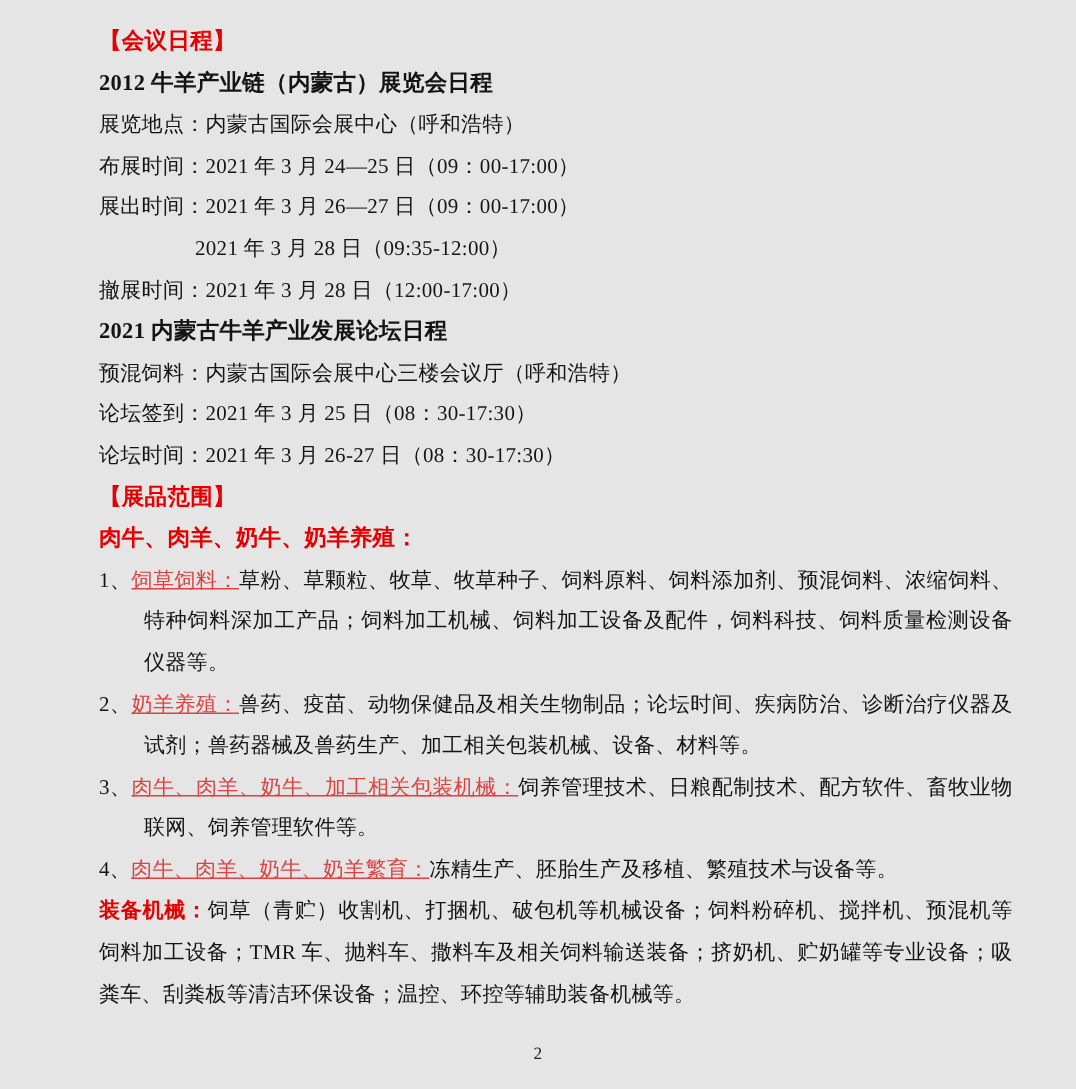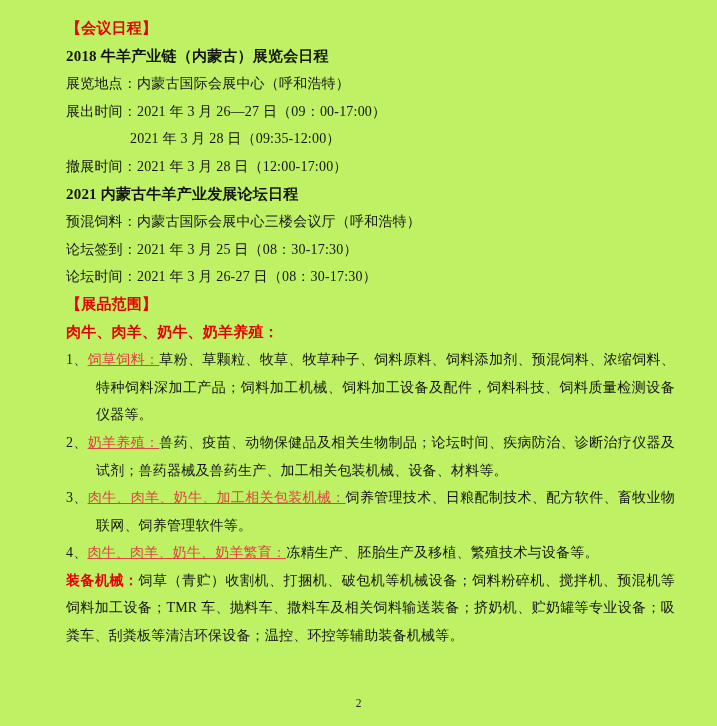--- a/index.html
+++ b/index.html
@@ -11,21 +11,21 @@
     width: 717px;
     height: 726px;
     overflow: hidden;
   }
   .page {
     position: relative;
     box-sizing: border-box;
     width: 717px;
     height: 726px;
     padding: 15px 42px 0 66px;
-    background: #bef264;
+    background: #e5e5e5;
     font-family: "Liberation Serif", "DejaVu Serif", serif;
     font-size: 14px;
     line-height: 27.6px;
     letter-spacing: 0.2px;
     color: #141414;
   }
   .page p {
     margin: 0;
     text-align: justify;
   }
@@ -49,22 +49,23 @@
     color: #222222;
   }
 </style>
 </head>
 <body>
 
 <div class="page">
 
   <p class="h red-h">【会议日程】</p>
 
-  <p class="h">2018 牛羊产业链（内蒙古）展览会日程</p>
+  <p class="h">2012 牛羊产业链（内蒙古）展览会日程</p>
   <p>展览地点：内蒙古国际会展中心（呼和浩特）</p>
+  <p>布展时间：2021 年 3 月 24—25 日（09：00-17:00）</p>
   <p>展出时间：2021 年 3 月 26—27 日（09：00-17:00）</p>
   <p class="indent">2021 年 3 月 28 日（09:35-12:00）</p>
   <p>撤展时间：2021 年 3 月 28 日（12:00-17:00）</p>
 
   <p class="h">2021 内蒙古牛羊产业发展论坛日程</p>
   <p>预混饲料：内蒙古国际会展中心三楼会议厅（呼和浩特）</p>
   <p>论坛签到：2021 年 3 月 25 日（08：30-17:30）</p>
   <p>论坛时间：2021 年 3 月 26-27 日（08：30-17:30）</p>
 
   <p class="h red-h">【展品范围】</p>

